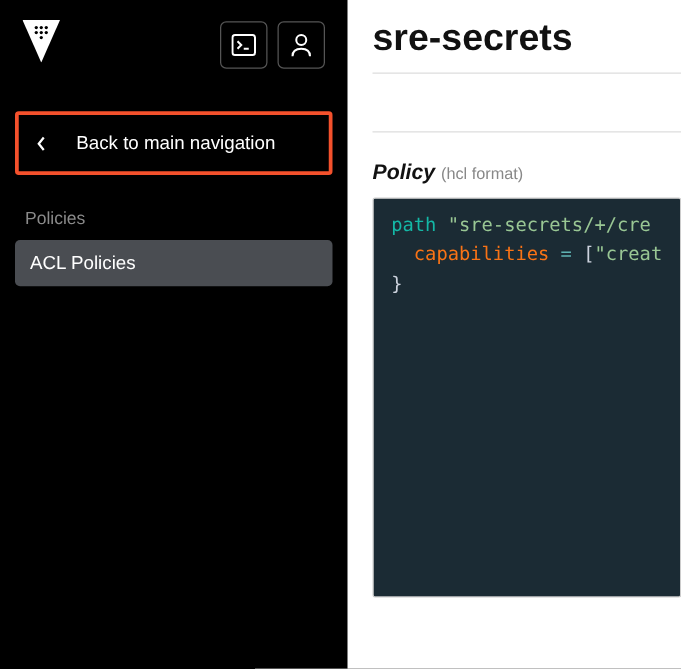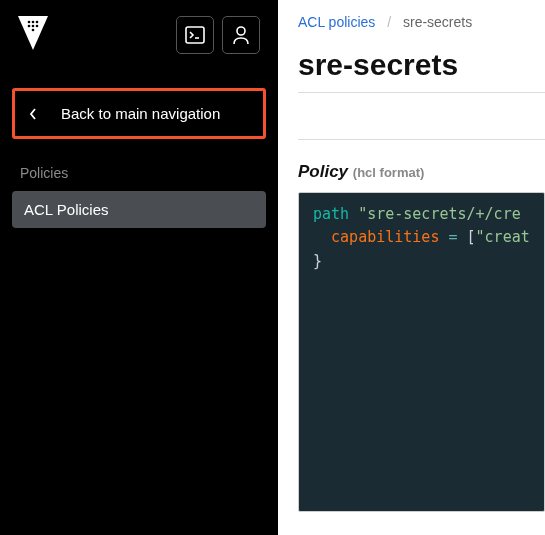--- a/index.html
+++ b/index.html
@@ -14,21 +14,21 @@
 .back-nav-text { font-size: 15px; color: #fff; }
 .section-label { color: #8a8a8a; font-size: 14px; padding: 0 8px 10px 8px; }
 .nav-item { background: #4a4d52; border-radius: 4px; padding: 10px 12px; font-size: 15px; color: #fff; cursor: pointer; }
 .main { flex: 1; padding: 14px 0 0 20px; overflow: hidden; }
 .breadcrumb { font-size: 14px; color: #666; margin-bottom: 18px; }
 .breadcrumb a { color: #2a6fd6; text-decoration: none; }
 .breadcrumb-sep { color: #bbb; margin: 0 8px; }
 .page-title { font-size: 30px; font-weight: 700; color: #111; margin-bottom: 10px; }
 .toolbar { border-top: 1px solid #ddd; border-bottom: 1px solid #ddd; height: 48px; margin-bottom: 22px; }
 .policy-header { font-size: 17px; color: #111; margin-bottom: 10px; }
-.policy-header .hcl { font-size: 13px; color: #888; font-weight: 700; }
+.policy-header .hcl { font-size: 13px; color: #888; font-weight: 400; }
 .policy-header strong { font-weight: 700; font-style: italic; }
 .code-block { background: #1b2b34; border: 1px solid #ccc; border-radius: 2px; padding: 10px 14px; font-family: ui-monospace, "SF Mono", Menlo, Consolas, monospace; font-size: 15px; line-height: 1.55; height: 320px; overflow: hidden; white-space: pre; }
 .tok-kw { color: #14b8a6; }
 .tok-str { color: #99c794; }
 .tok-id { color: #f97316; }
 .tok-pun { color: #cdd3de; }
 .tok-op { color: #5fb3b3; }
 </style>
 </head>
 <body>
@@ -73,25 +73,20 @@
     </div>
 
     <div class="section-label">Policies</div>
 
     <div class="nav-item">
       <span>ACL Policies</span>
     </div>
   </aside>
 
   <main class="main">
-    <div class="breadcrumb">
-      <a href="#">ACL policies</a>
-      <span class="breadcrumb-sep">/</span>
-      <span>sre-secrets</span>
-    </div>
 
     <h1 class="page-title">sre-secrets</h1>
 
     <div class="toolbar"></div>
 
     <div class="policy-header">
       <strong>Policy</strong>
       <span class="hcl">(hcl format)</span>
     </div>
 

